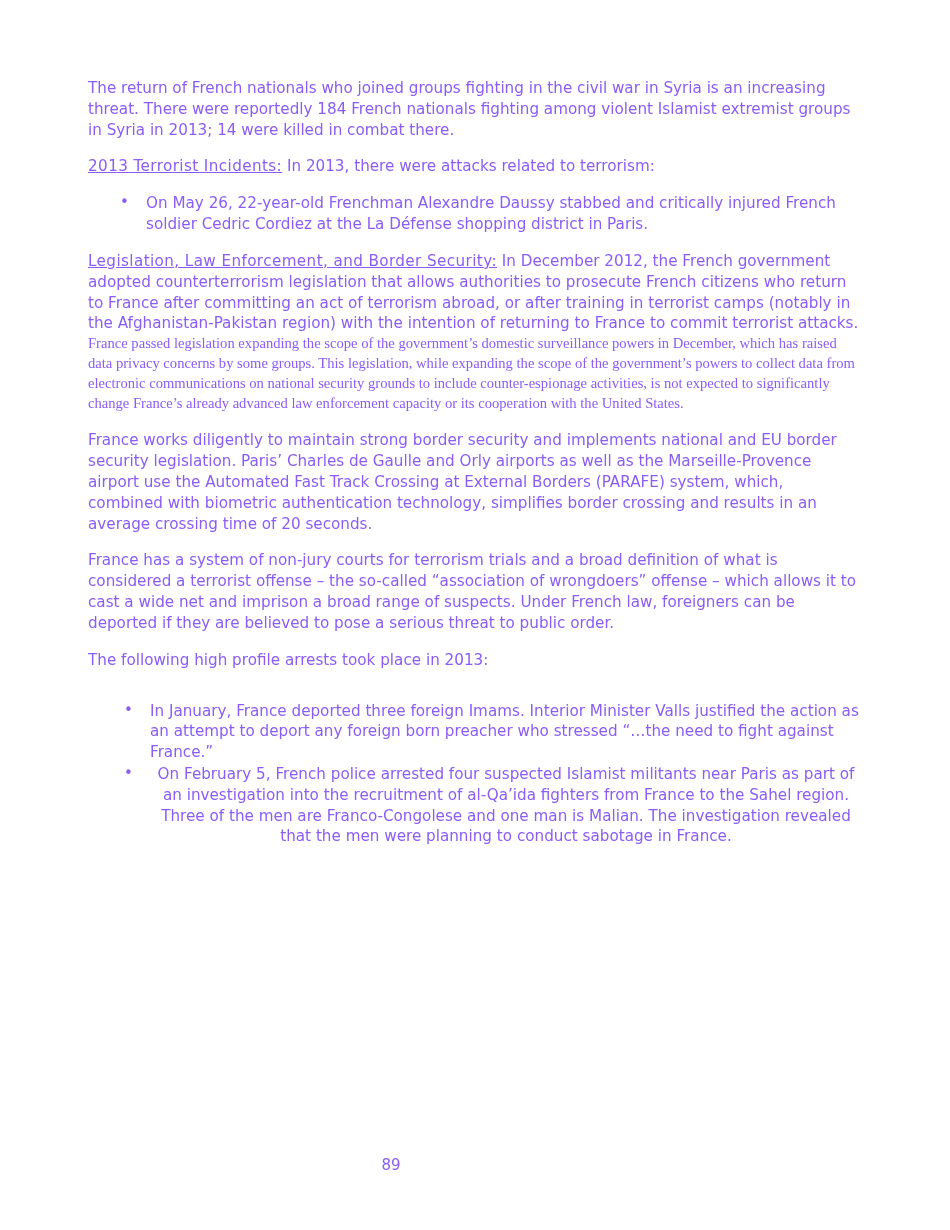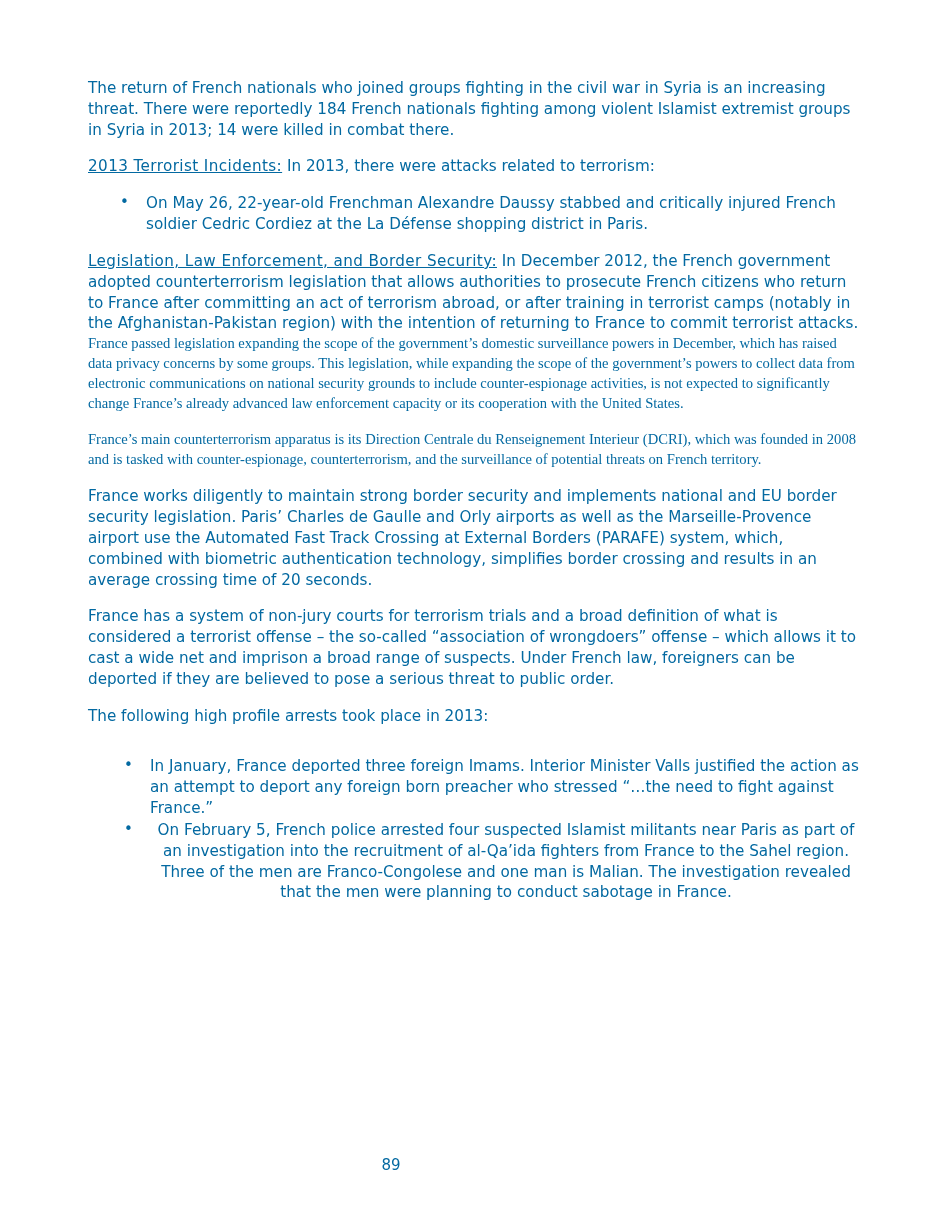--- a/index.html
+++ b/index.html
@@ -8,21 +8,21 @@
     background: #ffffff;
   }
   .page {
     width: 950px;
     height: 1230px;
     position: relative;
     background: #ffffff;
     box-sizing: border-box;
     padding: 78px 88px 0 88px;
     font-family: "DejaVu Sans", sans-serif;
-    color: #0369a1;
+    color: #8b5cf6;
   }
   .body-text {
     font-family: "DejaVu Sans", sans-serif;
     font-size: 15.2px;
     line-height: 1.37;
     text-align: left;
     margin: 0 0 16px 0;
   }
   .serif {
     font-family: Liberation Serif, serif;
@@ -88,21 +88,20 @@
   <ul class="bullets">
     <li>On May 26, 22-year-old Frenchman Alexandre Daussy stabbed and critically injured French soldier Cedric Cordiez at the La Défense shopping district in Paris.</li>
   </ul>
 
   <p class="body-text">
     <span class="lead-label">Legislation, Law Enforcement, and Border Security:</span><span>  In December 2012, the French government adopted counterterrorism legislation that allows authorities to prosecute French citizens who return to France after  committing an act of terrorism abroad, or after training in terrorist camps (notably in the Afghanistan-Pakistan region) with the intention of returning to France to commit terrorist attacks.</span>
   </p>
 
   <p class="body-text serif" style="margin-top:-16px;">France passed legislation expanding the scope of the government’s domestic surveillance powers in December, which has raised data privacy concerns by some groups.  This legislation, while expanding the scope of the government’s powers to collect data from electronic communications on national security grounds to include counter-espionage activities, is not expected to significantly change France’s already advanced law enforcement capacity or its cooperation with the United States.</p>
 
-  <p class="body-text serif">France’s main counterterrorism apparatus is its Direction Centrale du Renseignement Interieur (DCRI), which was founded in 2008 and is tasked with counter-espionage, counterterrorism, and the surveillance of potential threats on French territory.</p>
 
   <p class="body-text">France works diligently to maintain strong border security and implements national and EU border security legislation.  Paris’ Charles de Gaulle and Orly airports as well as the Marseille-Provence airport use the Automated Fast Track Crossing at External Borders (PARAFE) system, which, combined with biometric authentication technology, simplifies border crossing and results in an average crossing time of 20 seconds.</p>
 
   <p class="body-text">France has a system of non-jury courts for terrorism trials and a broad definition of what is considered a terrorist offense – the so-called “association of wrongdoers” offense – which allows it to cast a wide net and imprison a broad range of suspects.  Under French law, foreigners can be deported if they are believed to pose a serious threat to public order.</p>
 
   <p class="body-text">The following high profile arrests took place in 2013:</p>
 
   <div class="blank-gap"></div>
 
   <ul class="bullets indented">

